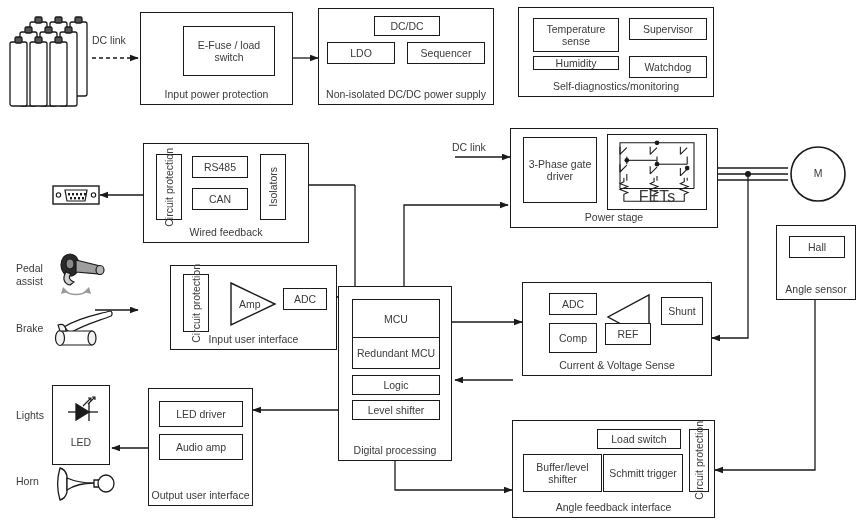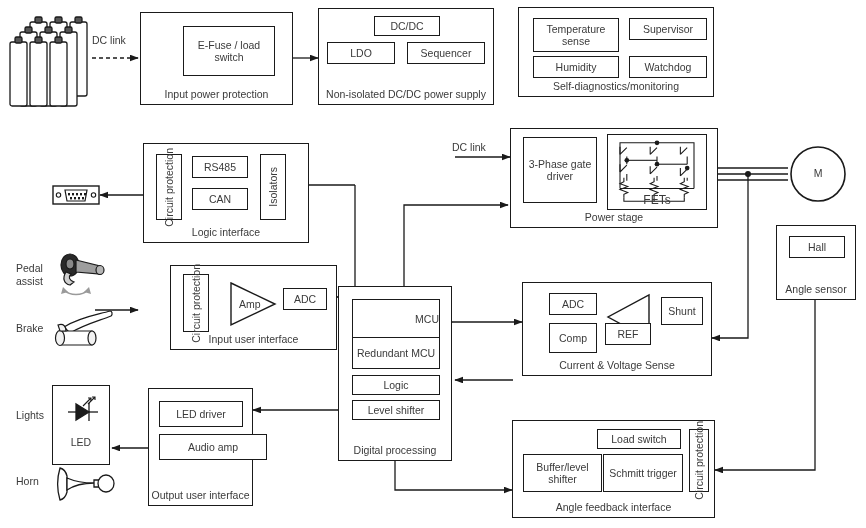--- a/index.html
+++ b/index.html
@@ -179,21 +179,21 @@
     <div class="caption">Non-isolated DC/DC power supply</div>
   </div>
 
   <div class="blk outer" style="left:518px; top:7px; width:196px; height:90px;">
     <div class="blk" style="left:14px; top:10px; width:86px; height:34px;">
       <span>Temperature sense</span>
     </div>
     <div class="blk" style="left:110px; top:10px; width:78px; height:22px;">
       <span>Supervisor</span>
     </div>
-    <div class="blk" style="left:14px; top:48px; width:86px; height:22px;">
+    <div class="blk" style="left:14px; top:48px; width:86px; height:14px;">
       <span>Humidity</span>
     </div>
     <div class="blk" style="left:110px; top:48px; width:78px; height:22px;">
       <span>Watchdog</span>
     </div>
     <div class="caption">Self-diagnostics/monitoring</div>
   </div>
 
   <svg class="icon" style="left:52px; top:180px; width:48px; height:30px;" viewBox="0 0 48 30">
     <rect x="1" y="6" width="46" height="18" fill="#fff" stroke="#1a1a1a" stroke-width="1.4"></rect>
@@ -219,21 +219,21 @@
     </div>
     <div class="blk" style="left:48px; top:12px; width:56px; height:22px;">
       <span>RS485</span>
     </div>
     <div class="blk" style="left:48px; top:44px; width:56px; height:22px;">
       <span>CAN</span>
     </div>
     <div class="blk" style="left:116px; top:10px; width:26px; height:66px;">
       <span class="vtext">Isolators</span>
     </div>
-    <div class="caption">Logic interface</div>
+    <div class="caption">Wired feedback</div>
   </div>
 
   <div class="freelabel" style="left:452px; top:141px;">DC link</div>
   <div class="blk outer" style="left:510px; top:128px; width:208px; height:100px;">
     <div class="blk" style="left:12px; top:8px; width:74px; height:66px;">
       <span>3-Phase gate driver</span>
     </div>
 
     <div class="blk" style="left:96px; top:5px; width:100px; height:76px; display:block;">
       <svg viewBox="0 0 100 76" style="width:100%;height:100%;display:block;">
@@ -258,21 +258,21 @@
           <path d="M16,64 L16,68 L78,68 L78,64"></path>
           <path d="M47,64 L47,68"></path>
         </g>
         <g fill="#1a1a1a">
           <circle cx="50" cy="8" r="2.4"></circle>
           <circle cx="19" cy="26" r="2.4"></circle>
           <circle cx="50" cy="30" r="2.4"></circle>
           <circle cx="81" cy="34" r="2.4"></circle>
         </g>
       </svg>
-      <div style="position:absolute; left:0; right:0; bottom:2px; text-align:center; font-size:12px; color:#3a3a3a;">FETs</div>
+      <div style="position:absolute; left:0; right:0; bottom:2px; text-align:center; font-size:16px; color:#3a3a3a;">FETs</div>
     </div>
     <div class="caption">Power stage</div>
   </div>
 
   <svg class="icon" style="left:786px; top:142px; width:64px; height:64px;" viewBox="0 0 64 64">
     <circle cx="32" cy="32" r="27" fill="#fff" stroke="#1a1a1a" stroke-width="1.6"></circle>
   </svg>
   <div class="freelabel" style="left:806px; top:167px; width:24px;">M</div>
 
   <div class="blk outer" style="left:776px; top:225px; width:80px; height:75px;">
@@ -315,21 +315,21 @@
       <path d="M4,3 L48,24 L4,45 z" fill="#fff" stroke="#1a1a1a" stroke-width="1.4"></path>
     </svg>
     <div class="freelabel" style="left:68px; top:32px; font-size:10.5px;">Amp</div>
     <div class="blk" style="left:112px; top:22px; width:44px; height:22px;">
       <span>ADC</span>
     </div>
     <div class="caption">Input user interface</div>
   </div>
 
   <div class="blk outer" style="left:338px; top:286px; width:114px; height:175px;">
-    <div class="blk" style="left:13px; top:12px; width:88px; height:40px;justify-content:flex-end;">
+    <div class="blk" style="left:13px; top:12px; width:88px; height:40px;">
       <span>MCU</span>
     </div>
     <div class="blk" style="left:13px; top:50px; width:88px; height:32px;">
       <span>Redundant MCU</span>
     </div>
     <div class="blk" style="left:13px; top:88px; width:88px; height:20px;">
       <span>Logic</span>
     </div>
     <div class="blk" style="left:13px; top:113px; width:88px; height:20px;">
       <span>Level shifter</span>
@@ -379,21 +379,21 @@
       <path d="M13,16 C22,20 30,21 40,21 C30,21 22,22 13,28 z"></path>
       <path d="M40,18 L46,18 L46,25 L40,25 z"></path>
       <ellipse cx="52" cy="21.5" rx="8" ry="8.5"></ellipse>
     </g>
   </svg>
 
   <div class="blk outer" style="left:148px; top:388px; width:105px; height:118px;">
     <div class="blk" style="left:10px; top:12px; width:84px; height:26px;">
       <span>LED driver</span>
     </div>
-    <div class="blk" style="left:10px; top:45px; width:108px; height:26px;">
+    <div class="blk" style="left:10px; top:45px; width:84px; height:26px;">
       <span>Audio amp</span>
     </div>
     <div class="caption">Output user interface</div>
   </div>
 
   <div class="blk outer" style="left:512px; top:420px; width:203px; height:98px;">
     <div class="blk" style="left:84px; top:8px; width:84px; height:20px;">
       <span>Load switch</span>
     </div>
     <div class="blk" style="left:10px; top:33px; width:79px; height:38px;">

